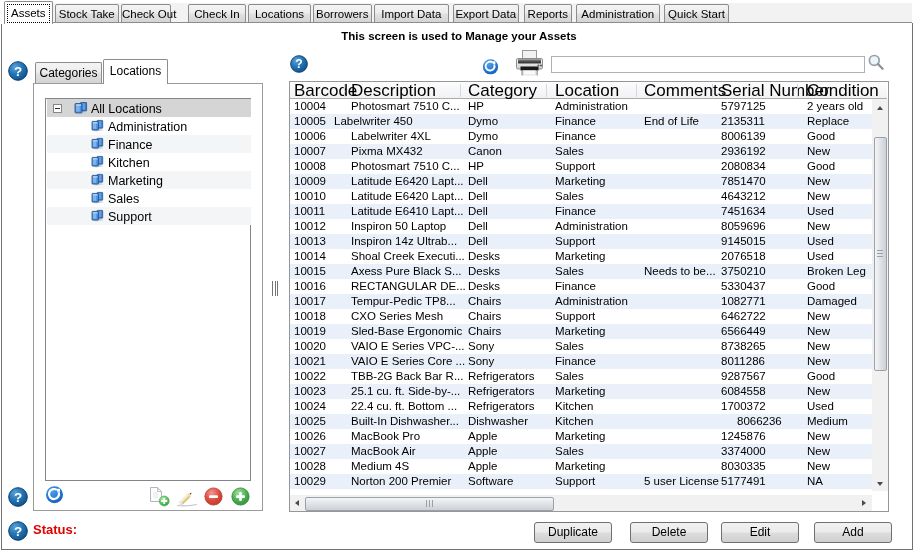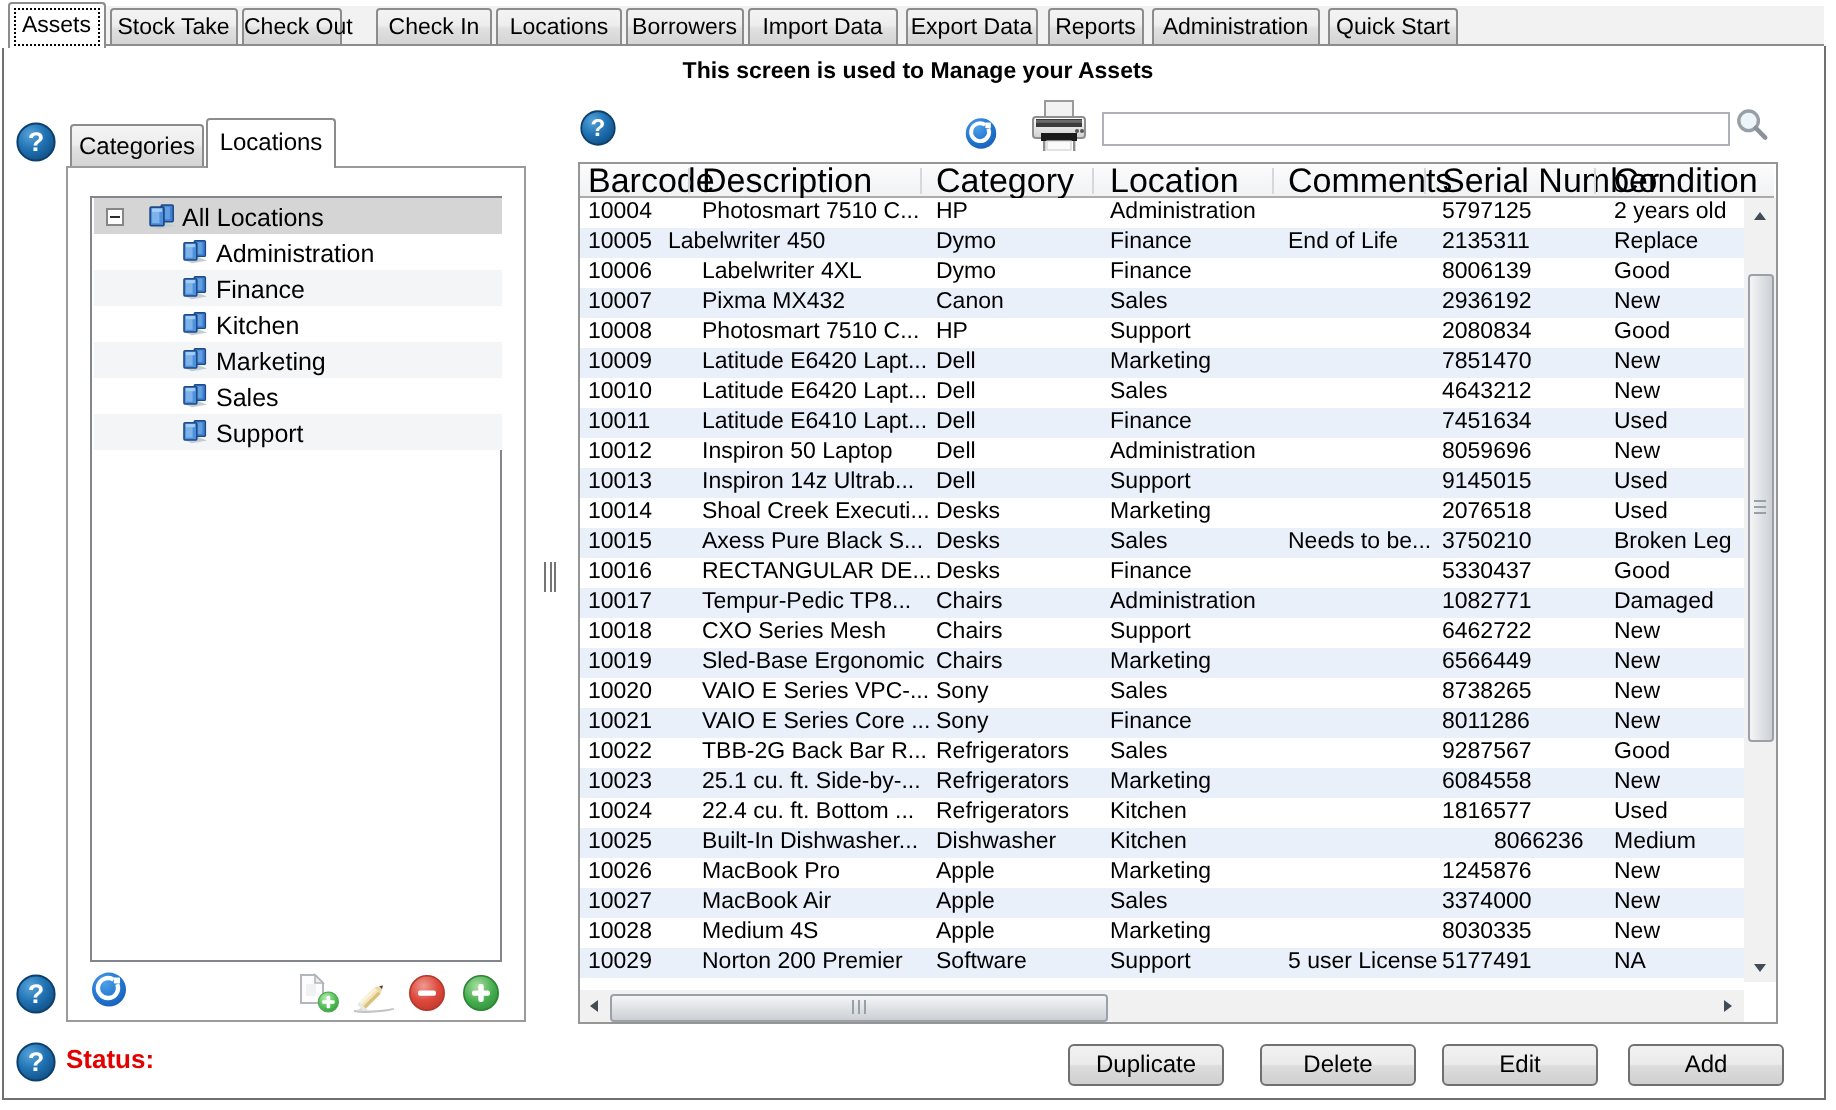--- a/index.html
+++ b/index.html
@@ -504,29 +504,29 @@
       <div class="c" style="left:178px;width:82px">Refrigerators</div>
       <div class="c" style="left:265px;width:84px">Marketing</div>
       <div class="c" style="left:431px;width:80px">6084558</div>
       <div class="c" style="left:517px;width:64px">New</div>
     </div>
 <div class="rw" style="top:399px">
       <div class="c" style="left:4px;width:50px">10024</div>
       <div class="c" style="left:61px;width:116px">22.4 cu. ft. Bottom ...</div>
       <div class="c" style="left:178px;width:82px">Refrigerators</div>
       <div class="c" style="left:265px;width:84px">Kitchen</div>
-      <div class="c" style="left:431px;width:80px">1816577</div>
+      <div class="c" style="left:431px;width:80px">1700372</div>
       <div class="c" style="left:517px;width:64px">Used</div>
     </div>
 <div class="rb" style="top:414px">
       <div class="c" style="left:4px;width:50px">10025</div>
       <div class="c" style="left:61px;width:116px">Built-In Dishwasher...</div>
       <div class="c" style="left:178px;width:82px">Dishwasher</div>
       <div class="c" style="left:265px;width:84px">Kitchen</div>
-      <div class="c" style="left:457px;width:80px">8066236</div>
+      <div class="c" style="left:447px;width:80px">8066236</div>
       <div class="c" style="left:517px;width:64px">Medium</div>
     </div>
 <div class="rw" style="top:429px">
       <div class="c" style="left:4px;width:50px">10026</div>
       <div class="c" style="left:61px;width:116px">MacBook Pro</div>
       <div class="c" style="left:178px;width:82px">Apple</div>
       <div class="c" style="left:265px;width:84px">Marketing</div>
       <div class="c" style="left:431px;width:80px">1245876</div>
       <div class="c" style="left:517px;width:64px">New</div>
     </div>

